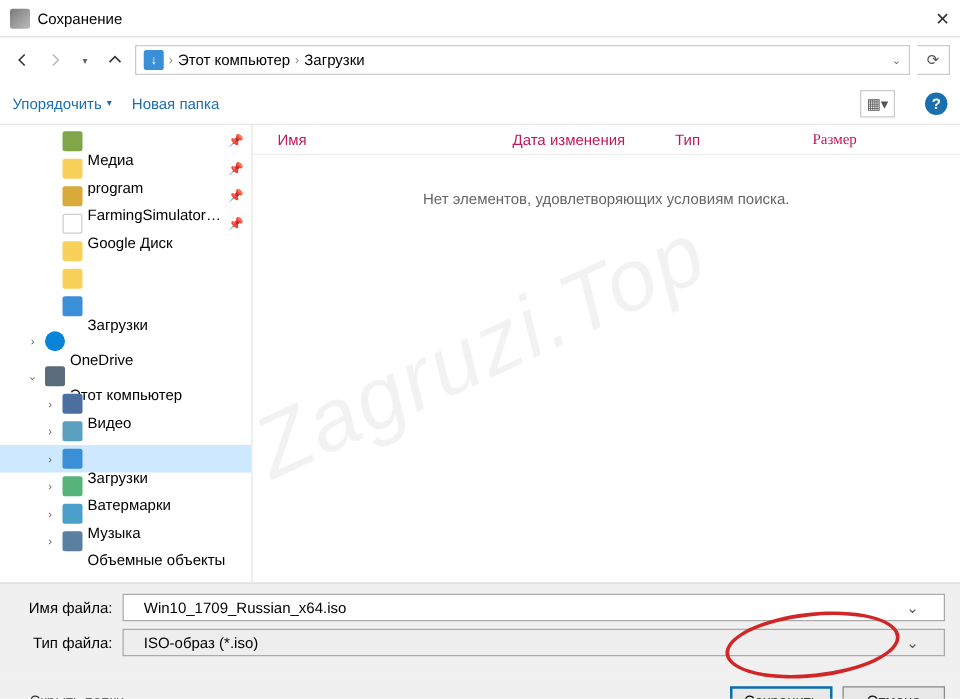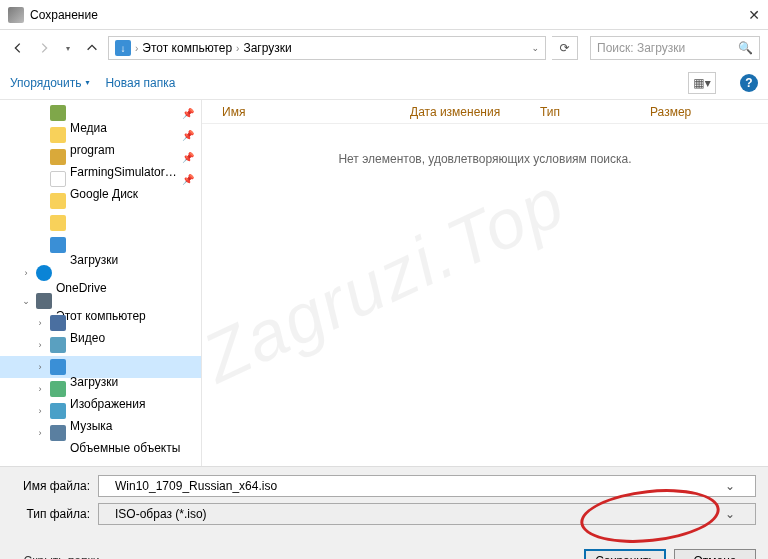--- a/index.html
+++ b/index.html
@@ -51,26 +51,26 @@
 .ic-dl { background: #3a8fd6; }
 .ic-cloud { background: #0a84d6; border-radius: 50%; }
 .ic-pc { background: #5a6b7a; }
 .ic-video { background: #4a6fa0; }
 .ic-doc { background: #5aa0c0; }
 .ic-img { background: #56b37a; }
 .ic-music { background: #4aa0c8; }
 .ic-3d { background: #5a7fa0; }
 
 .filepane { flex: 1; display: flex; flex-direction: column; }
-.columns { height: 24px; display: flex; align-items: center; border-bottom: 1px solid #eee; color: #a16207; }
+.columns { height: 24px; display: flex; align-items: center; border-bottom: 1px solid #eee; color: #be185d; }
 .col { padding: 0 8px; border-right: 1px solid transparent; cursor: pointer; }
 .col.c1 { width: 200px; padding-left: 20px; }
 .col.c2 { width: 130px; }
 .col.c3 { width: 110px; }
-.col.c4 { width: 90px; }
+.col.c4 { width: 90px; font-family: Liberation Serif, serif; }
 .empty { flex: 1; display: flex; justify-content: center; padding-top: 28px; color: #666; }
 
 
 .fields { background: #f0f0f0; padding: 8px 12px; border-top: 1px solid #ddd; }
 .frow { display: flex; align-items: center; margin-bottom: 6px; }
 .frow label { width: 86px; text-align: right; padding-right: 8px; }
 .frow .inp { flex: 1; height: 22px; border: 1px solid #aaa; background: #fff; padding: 0 16px; display: flex; align-items: center; }
 .frow .dd { width: 18px; text-align: center; color: #555; }
 
 
@@ -116,24 +116,20 @@
     <span class="ic ic-dl">↓</span>
     <span class="bc-sep">›</span>
     <span class="bc-seg">Этот компьютер</span>
     <span class="bc-sep">›</span>
     <span class="bc-seg">Загрузки</span>
     <span class="bc-tail">
       <span style="font-size:9px;color:#666;">⌄</span>
     </span>
   </div>
   <span class="refresh">⟳</span>
-  <div class="search">
-    <span class="ph">Поиск: Загрузки</span>
-    <span class="mag">🔍</span>
-  </div>
 </div>
 
 <div class="toolbar">
   <span class="tb-link">
     <span>Упорядочить</span>
     <span style="font-size:8px;">▾</span>
   </span>
   <span class="tb-link">Новая папка</span>
   <span class="tb-sp"></span>
   <span class="viewbtn">▦▾</span>
@@ -201,21 +197,21 @@
         <span class="ic ic-doc"></span>
       </div>
       <div class="tree-item l2 sel">
         <span class="exp">›</span>
         <span class="ic ic-dl"></span>
         <span class="lbl">Загрузки</span>
       </div>
       <div class="tree-item l2">
         <span class="exp">›</span>
         <span class="ic ic-img"></span>
-        <span class="lbl">Изображения</span>
+        <span class="lbl">Ватермарки</span>
       </div>
       <div class="tree-item l2">
         <span class="exp">›</span>
         <span class="ic ic-music"></span>
         <span class="lbl">Музыка</span>
       </div>
       <div class="tree-item l2">
         <span class="exp">›</span>
         <span class="ic ic-3d"></span>
         <span class="lbl">Объемные объекты</span>

